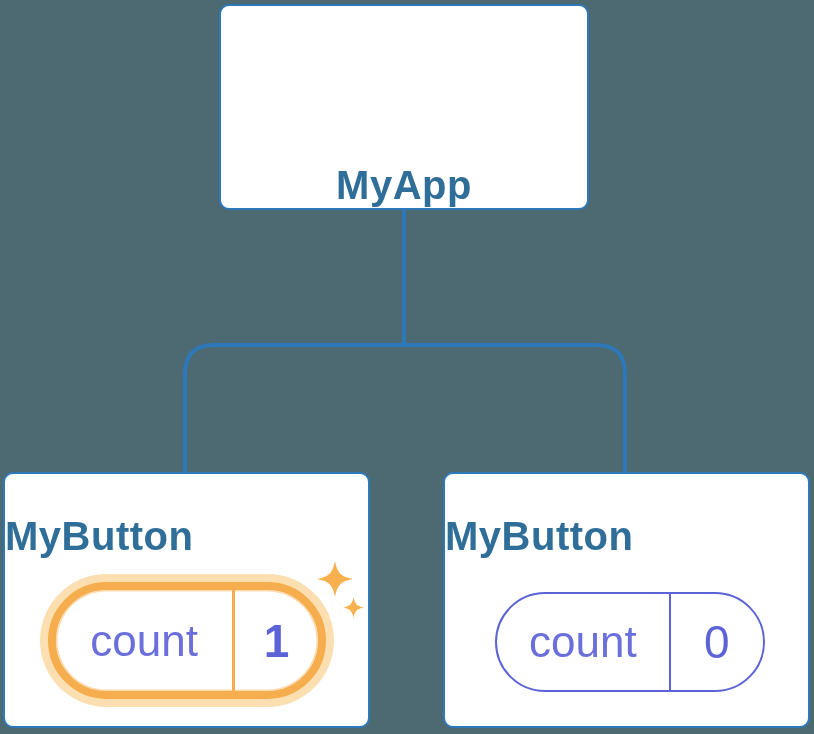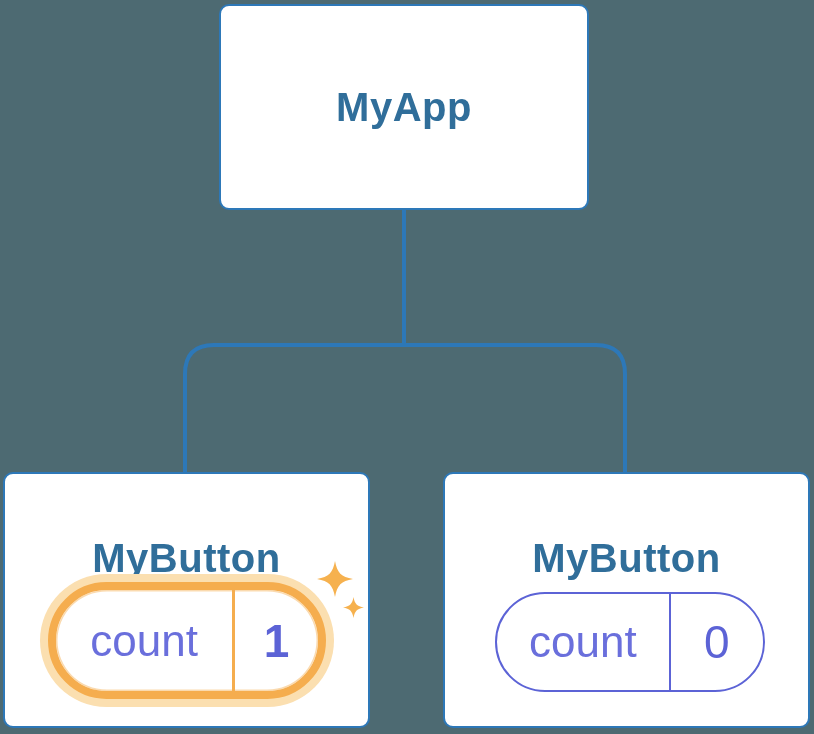--- a/index.html
+++ b/index.html
@@ -20,28 +20,28 @@
     background:var(--canvas-bg);
     font-family:"Liberation Sans", sans-serif;
   }
   .connector-svg{position:absolute;left:0;top:0;width:814px;height:734px;}
   .connector-svg path{stroke:var(--connector);stroke-width:4;fill:none;}
   .node{
     position:absolute;background:var(--node-bg);
     border:2.5px solid var(--node-border);border-radius:10px;
     box-sizing:border-box;
   }
-  .node-root{left:219px;top:4px;width:370px;height:206px;display:flex;align-items:center;justify-content:center;}
+  .node-root{left:219px;top:4px;width:370px;height:206px;display:flex;align-items:flex-end;justify-content:center;}
   .node-child-left{left:3px;top:472px;width:367px;height:256px;}
   .node-child-right{left:443px;top:472px;width:367px;height:256px;}
   .node-title{
     font-size:40px;font-weight:700;color:var(--heading-text);
     letter-spacing:.5px;
   }
-  .child-title{position:absolute;top:40px;left:0;width:100%;text-align:center;margin-top:22px;}
+  .child-title{position:absolute;top:40px;left:0;width:100%;}
   
   .pill-plain{
     position:absolute;left:50px;top:118px;width:270px;height:100px;
     background:#fff;border:2.5px solid var(--state-purple);border-radius:999px;
     box-sizing:border-box;display:flex;overflow:hidden;
   }
   .pill-plain .pill-key{
     flex:65 0 0;display:flex;align-items:center;justify-content:center;
     border-right:2.5px solid var(--state-purple);
     font-size:44px;color:var(--state-label-purple);

